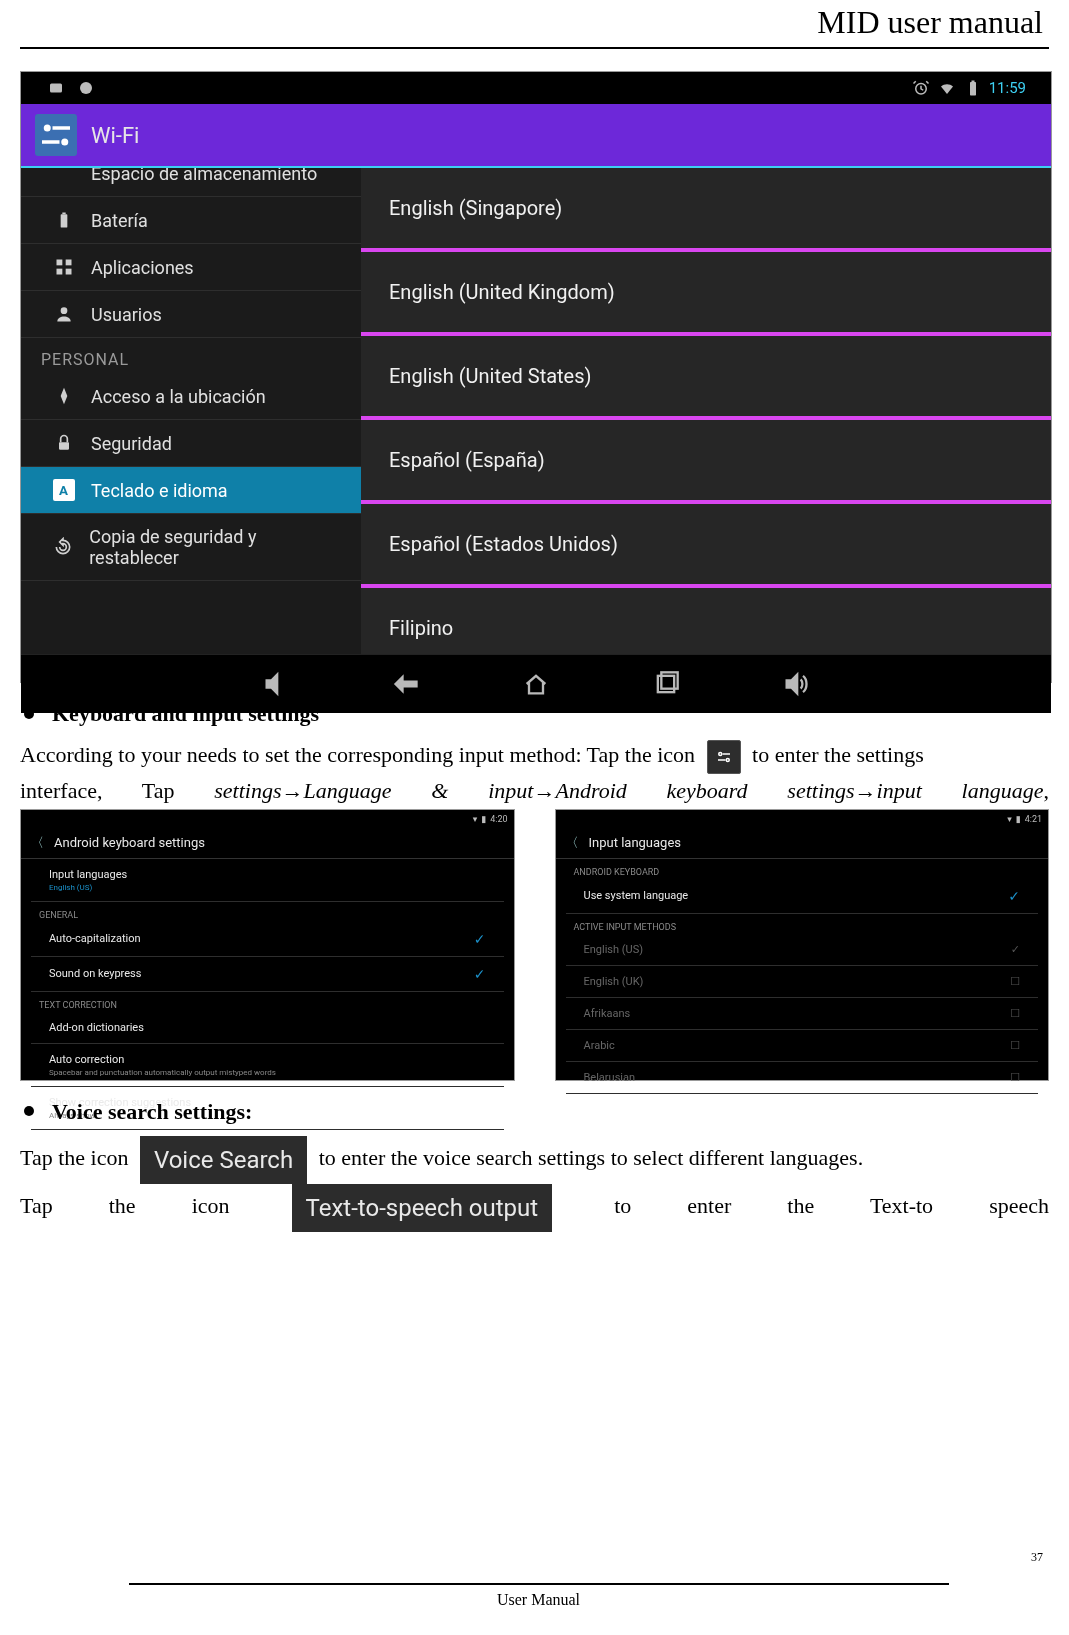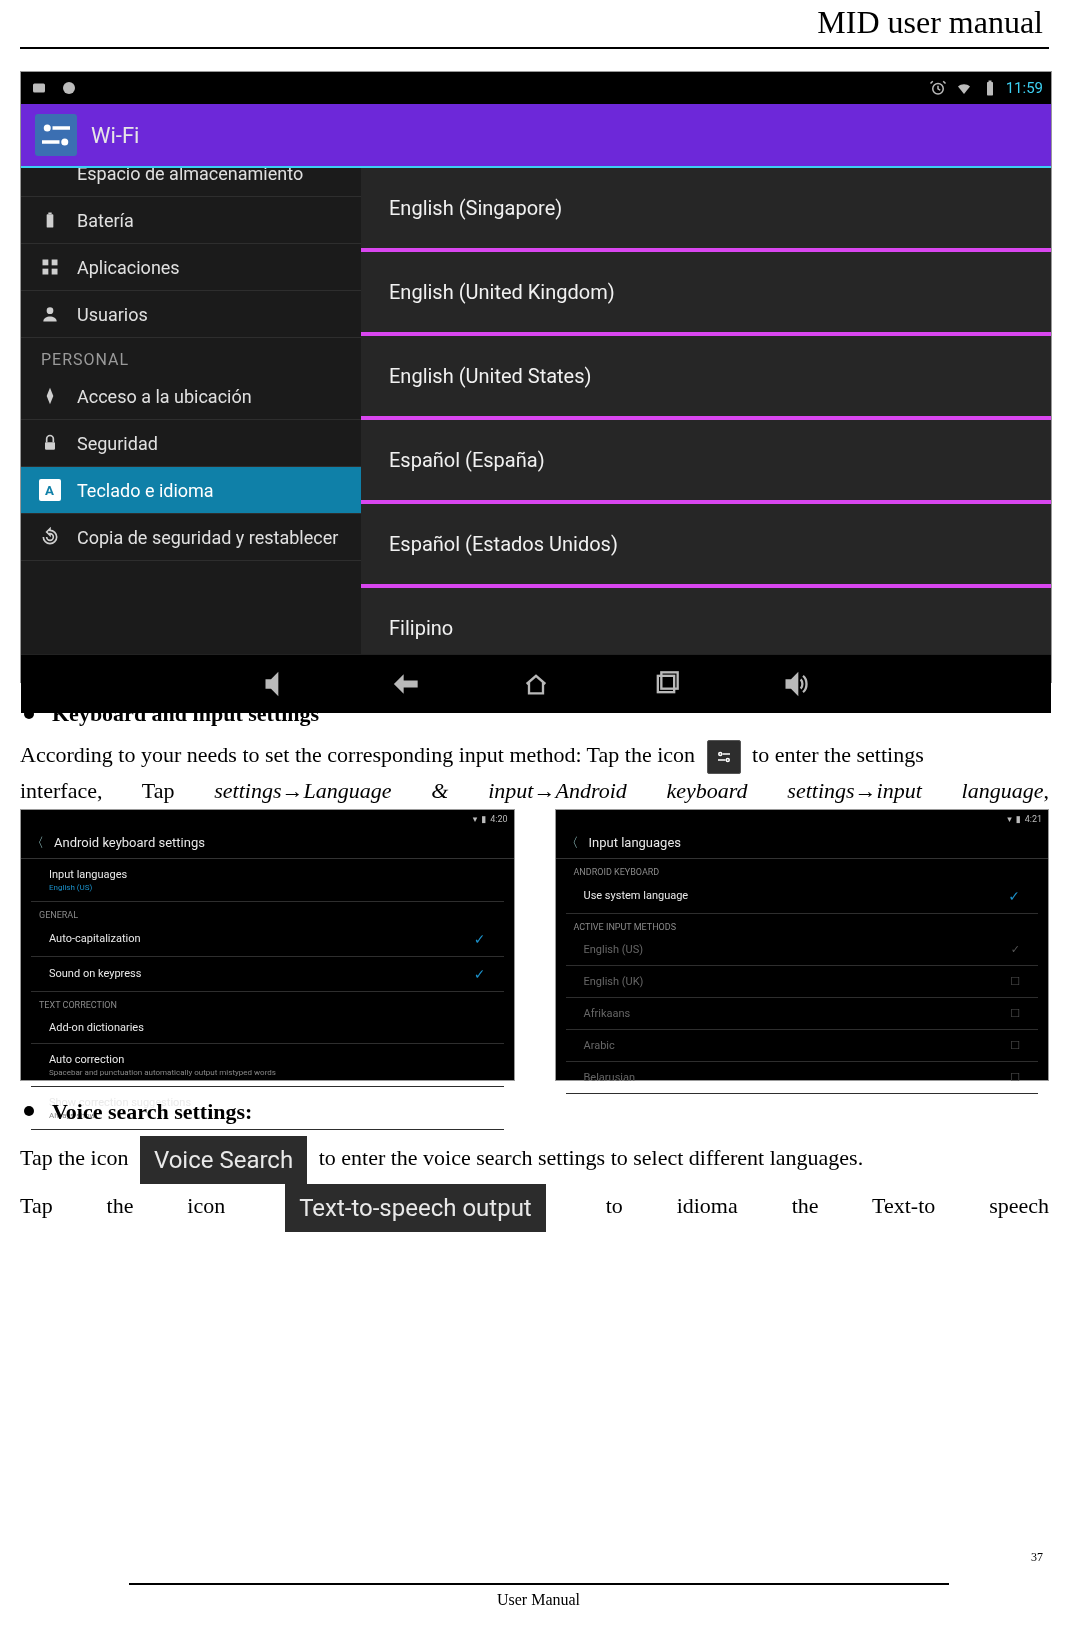--- a/index.html
+++ b/index.html
@@ -2,31 +2,31 @@
 <html><head>
 <meta charset="utf-8">
 <style>
   html,body{margin:0;padding:0;background:#fff;font-family:"Times New Roman",serif;color:#000}
   .page{width:1069px;height:1635px;position:relative;box-sizing:border-box;padding:0 20px}
   .header{font-size:32px;text-align:right;padding:4px 6px 6px 0}
   .header-rule{border:0;border-top:2px solid #000;margin:0 0 22px 0}
   
   .shot{background:#000;color:#e8e8e8;font-family:Roboto,Arial,sans-serif;border:1px solid #999}
   .shot1{width:1030px;height:610px;position:relative}
-  .statusbar{height:32px;display:flex;align-items:center;justify-content:space-between;padding:0 8px;font-size:14px;color:#bcbcbc}
+  .statusbar{height:32px;display:flex;align-items:center;justify-content:space-between;padding:0 25px;font-size:14px;color:#bcbcbc}
   .sb-left{display:flex;gap:10px;align-items:center}
   .sb-right{display:flex;gap:6px;align-items:center}
   .sb-ico{width:20px;height:20px;display:inline-flex;align-items:center;justify-content:center;color:#bcbcbc}
   .sb-ico svg{width:18px;height:18px}
   .wifi-hdr{display:flex;align-items:center;gap:14px;padding:10px 14px;border-bottom:2px solid #3dd0f2;background:#6d28d9}
   .wifi-hdr .ico{width:42px;height:42px;background:#3b6fb2;border-radius:3px;display:flex;align-items:center;justify-content:center;color:#fff;font-size:22px}
   .wifi-hdr .title{font-size:22px;color:#e6e6e6}
   .body1{display:flex;height:486px}
   .sidebar{width:340px;background:#1b1b1b;overflow:hidden}
-  .sb-item{display:flex;align-items:center;gap:16px;padding:12px 18px;border-bottom:1px solid #2e2e2e;font-size:18px;color:#e0e0e0}
+  .sb-item{display:flex;align-items:center;gap:16px;padding:12px 32px;border-bottom:1px solid #2e2e2e;font-size:18px;color:#e0e0e0}
   .sb-item.truncated{margin-top:-18px}
   .sb-item.active{background:#0f80a8;color:#fff}
   .sb-section{padding:12px 20px 4px;color:#9a9a9a;font-size:16px;letter-spacing:1px}
   .sb-ico2{width:22px;height:22px;display:inline-flex;align-items:center;justify-content:center;color:#cfcfcf}
   .sb-ico2 svg{width:20px;height:20px}
   .langlist{flex:1;background:#262626;overflow:hidden}
   .lang-item{padding:28px 28px;font-size:20px;border-bottom:4px solid #d946ef;color:#f1f1f1}
   .navbar{height:58px;background:#000;display:flex;align-items:center;justify-content:center;gap:90px;border-top:1px solid #222}
   .nav-btn{width:40px;height:40px;display:inline-flex;align-items:center;justify-content:center;color:#b9b9b9}
   .nav-btn svg{width:28px;height:28px}
@@ -325,21 +325,21 @@
         <span>Voice search settings:</span>
       </div>
     <div>
       <span>Tap the icon </span>
       <span class="chip">Voice Search</span>
       <span> to enter the voice search settings to select different languages.</span>
     </div>
     <div class="justify">
       <span>Tap      the      icon   </span>
       <span class="chip">Text-to-speech output</span>
-      <span>   to      idioma      the      Text-to      speech</span>
+      <span>   to      enter      the      Text-to      speech</span>
     </div>
   </div>
 
   <div class="page-num">37</div>
   <div class="footer">
     <hr class="footer-rule">
     <span>User Manual</span>
   </div>
 </div>
 

